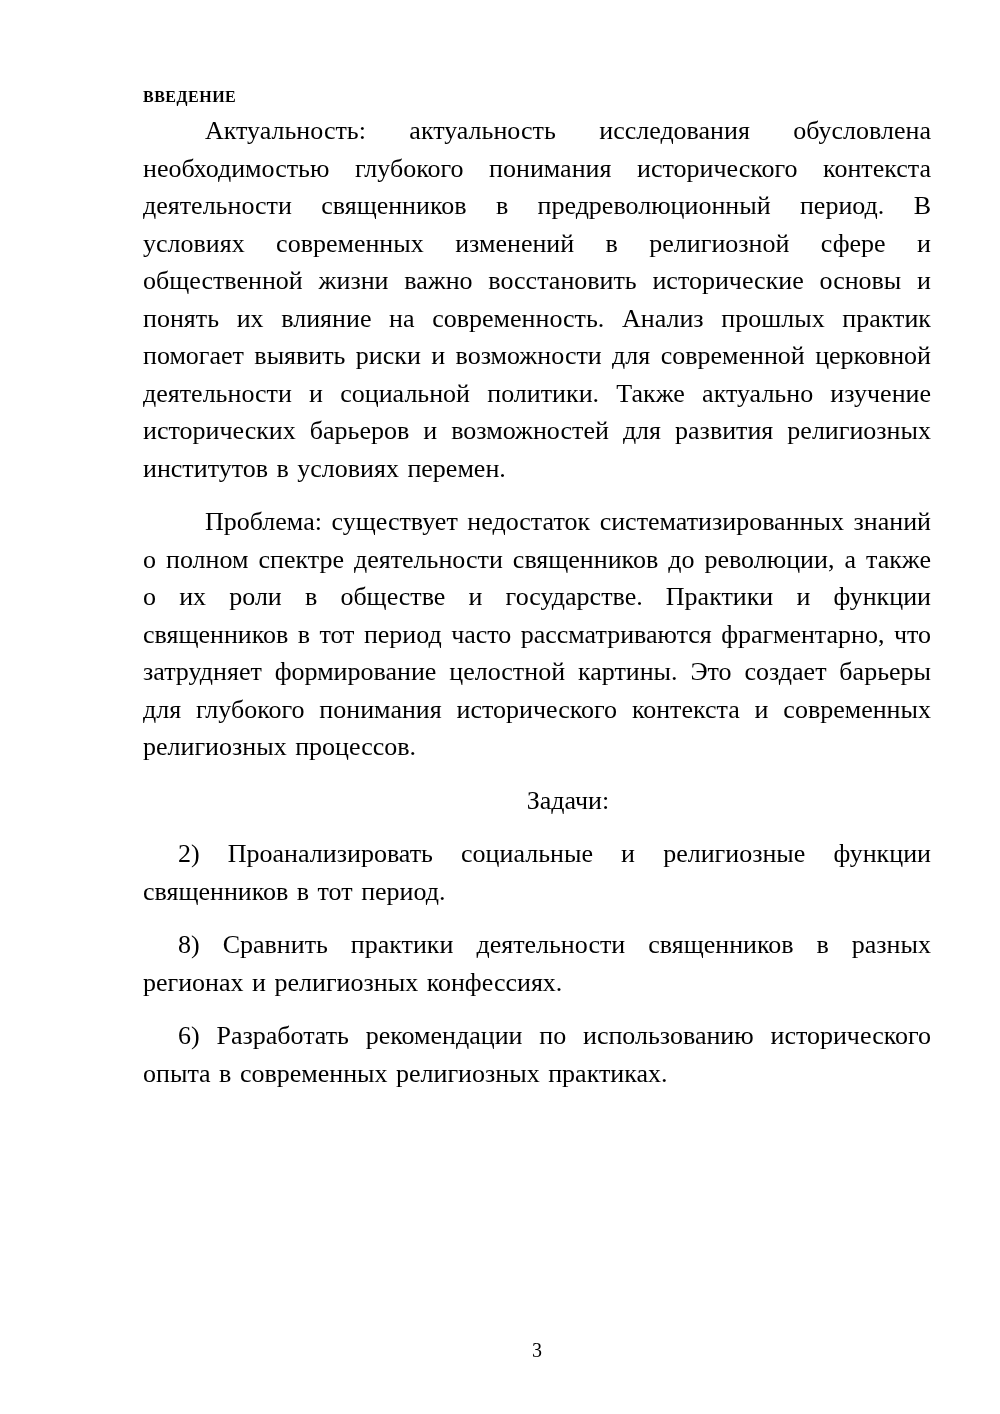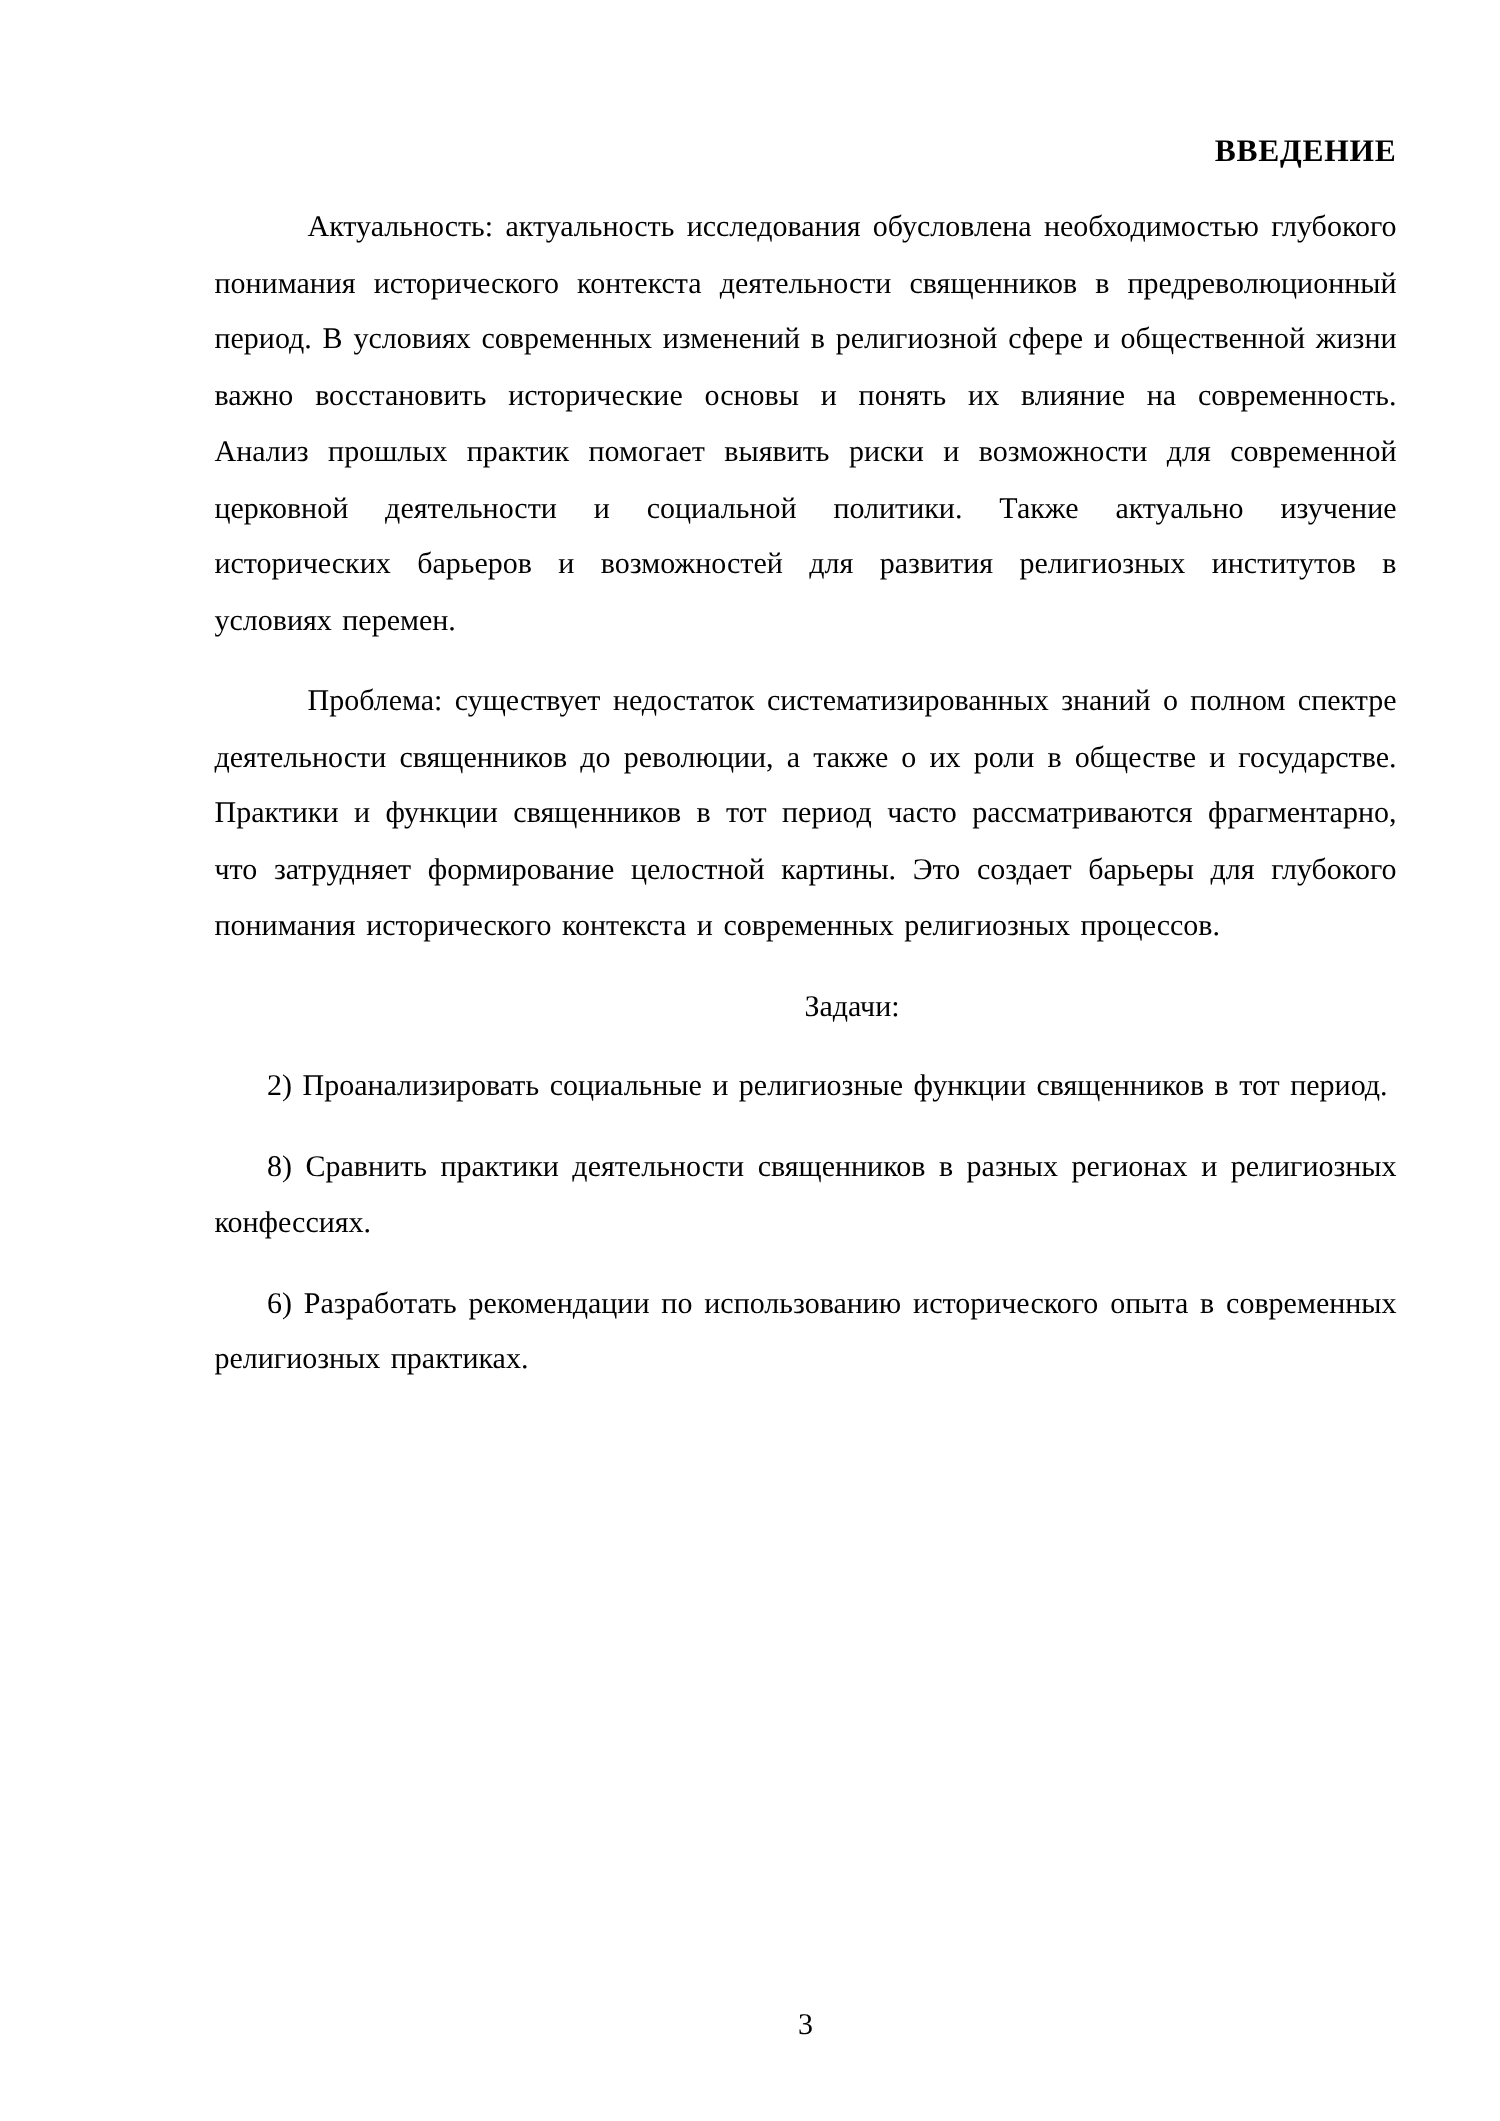--- a/index.html
+++ b/index.html
@@ -16,29 +16,29 @@
     color: #000000;
     overflow: hidden;
   }
   .content {
     position: absolute;
     top: 88px;
     left: 143px;
     width: 788px;
   }
   .doc-title {
-    margin: 0 0 20px 0;
-    text-align: right;
-    font-size: 21px;
+    margin: 0 0 6px 0;
+    text-align: left;
+    font-size: 16px;
     font-weight: bold;
     letter-spacing: 0.5px;
   }
   .para {
     margin: 0 0 16px 0;
-    font-size: 20px;
+    font-size: 26px;
     line-height: 37.5px;
     text-align: justify;
     text-indent: 62px;
     word-spacing: 2px;
   }
   .para.label {
     text-align: center;
   }
   .para.task {
     text-indent: 35px;

